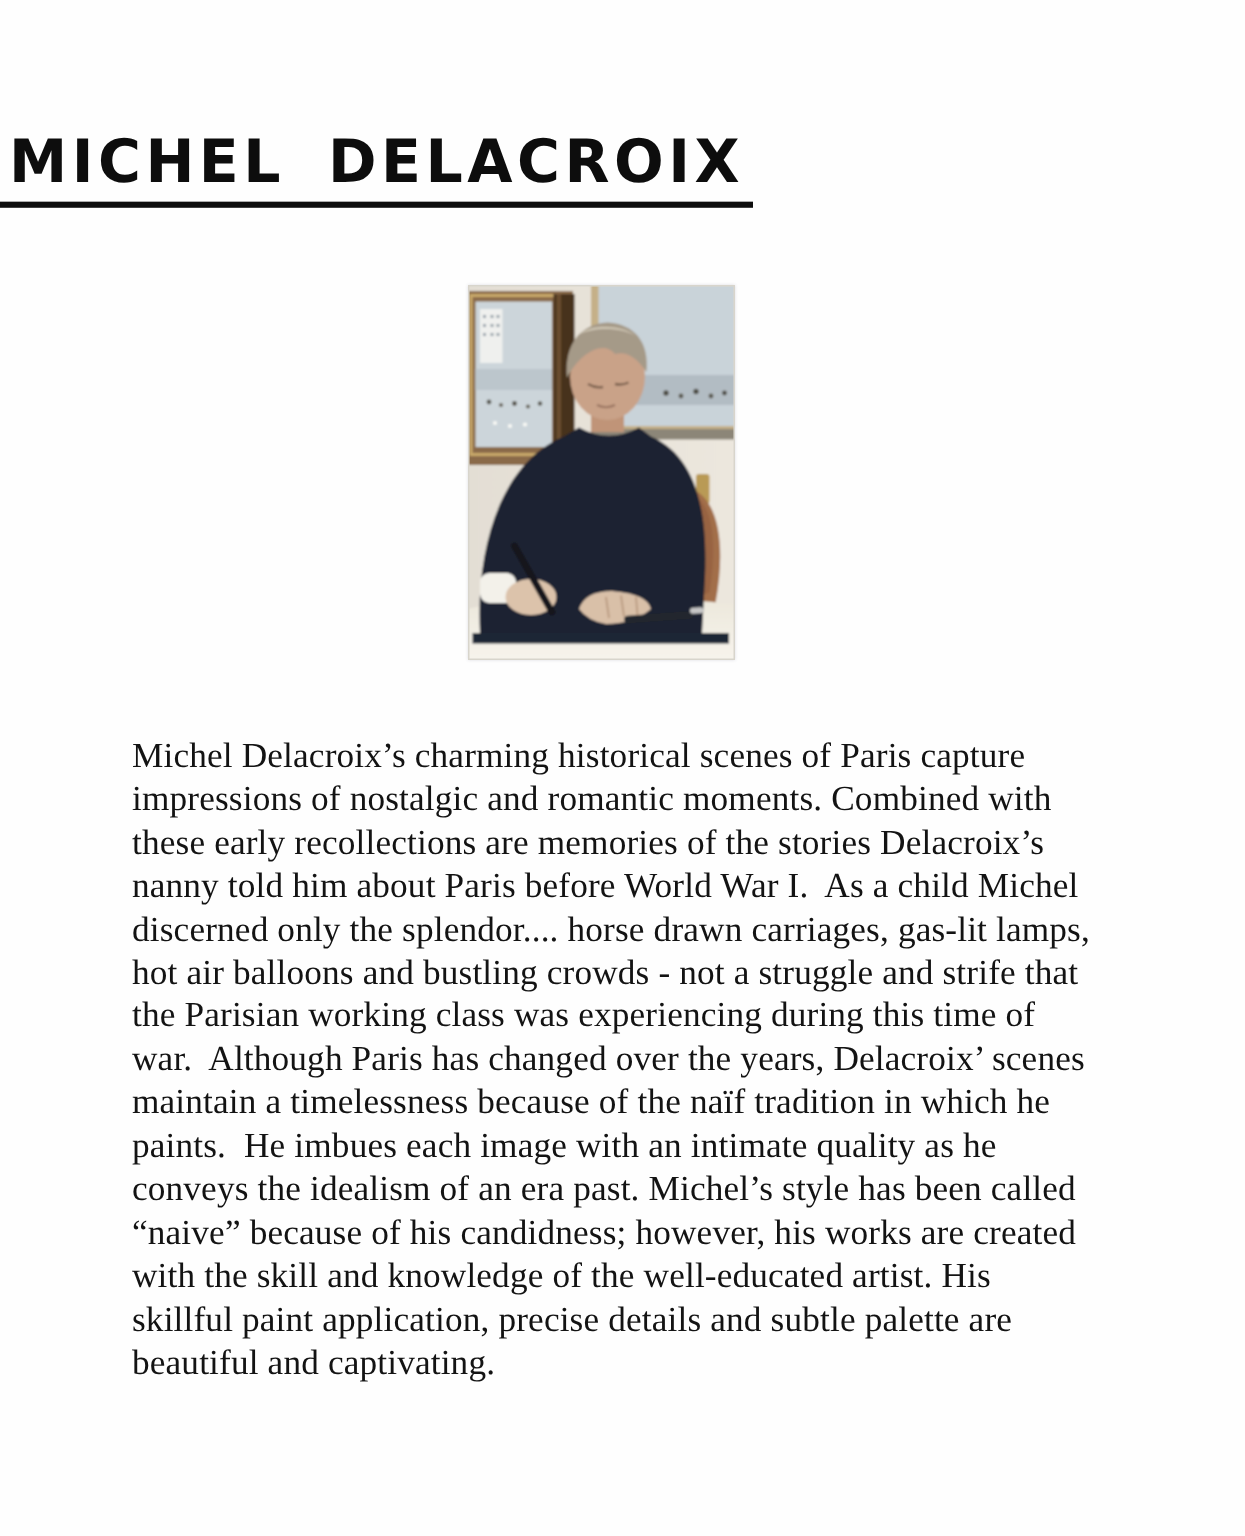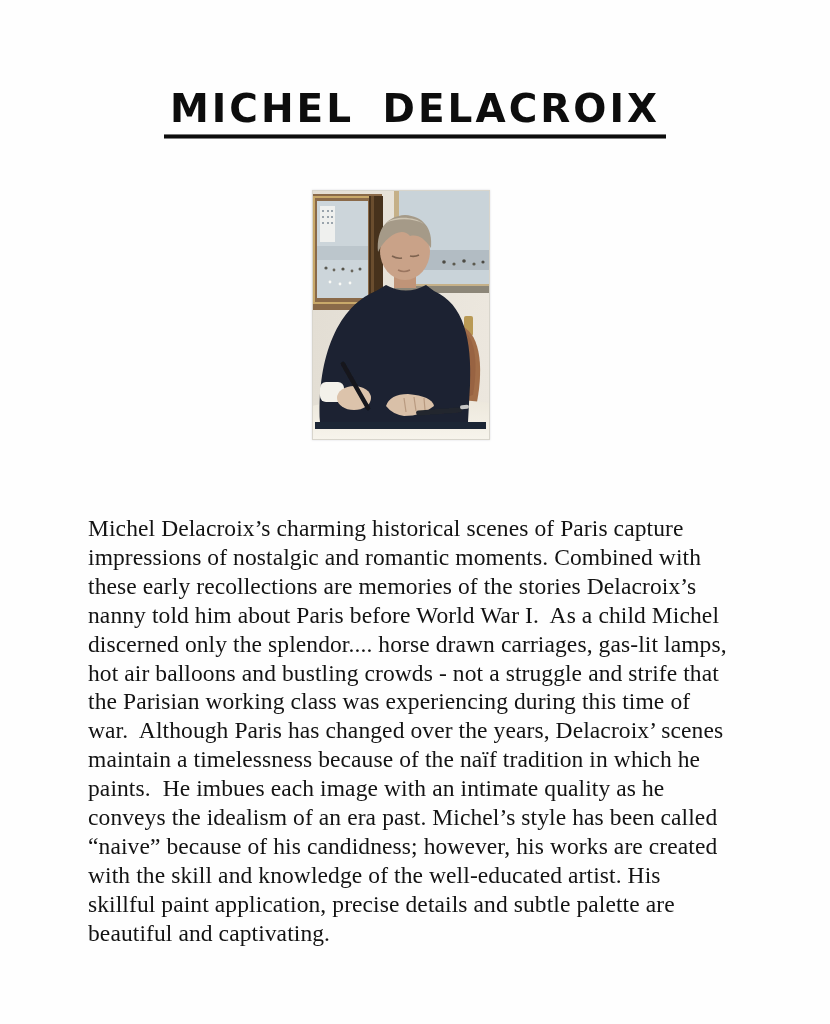--- a/index.html
+++ b/index.html
@@ -13,21 +13,20 @@
     height: 1024px;
     background: #fefefe;
     overflow: hidden;
     font-family: "Liberation Serif", serif;
   }
   .title-wrap {
     position: absolute;
     top: 86px;
     left: 0;
     width: 830px;
-    text-align: center;
   }
   .title {
     display: inline-block;
     margin: 0;
     font-family: "DejaVu Sans", sans-serif;
     font-weight: bold;
     font-size: 39px;
     letter-spacing: 3px;
     word-spacing: 12px;
     color: #0d0d0d;
@@ -41,21 +40,21 @@
     top: 190px;
     width: 178px;
     height: 250px;
     background: #f4f0e9;
     box-shadow: 0 0 2px rgba(120,120,140,0.25);
   }
   .photo svg { display: block; }
   .body-text {
     position: absolute;
     left: 88px;
-    top: 514px;
+    top: 490px;
     width: 690px;
     margin: 0;
     font-family: "Liberation Serif", serif;
     font-size: 23.5px;
     line-height: 28.9px;
     color: #131313;
     white-space: pre-wrap;
     letter-spacing: 0.1px;
   }
 </style>

